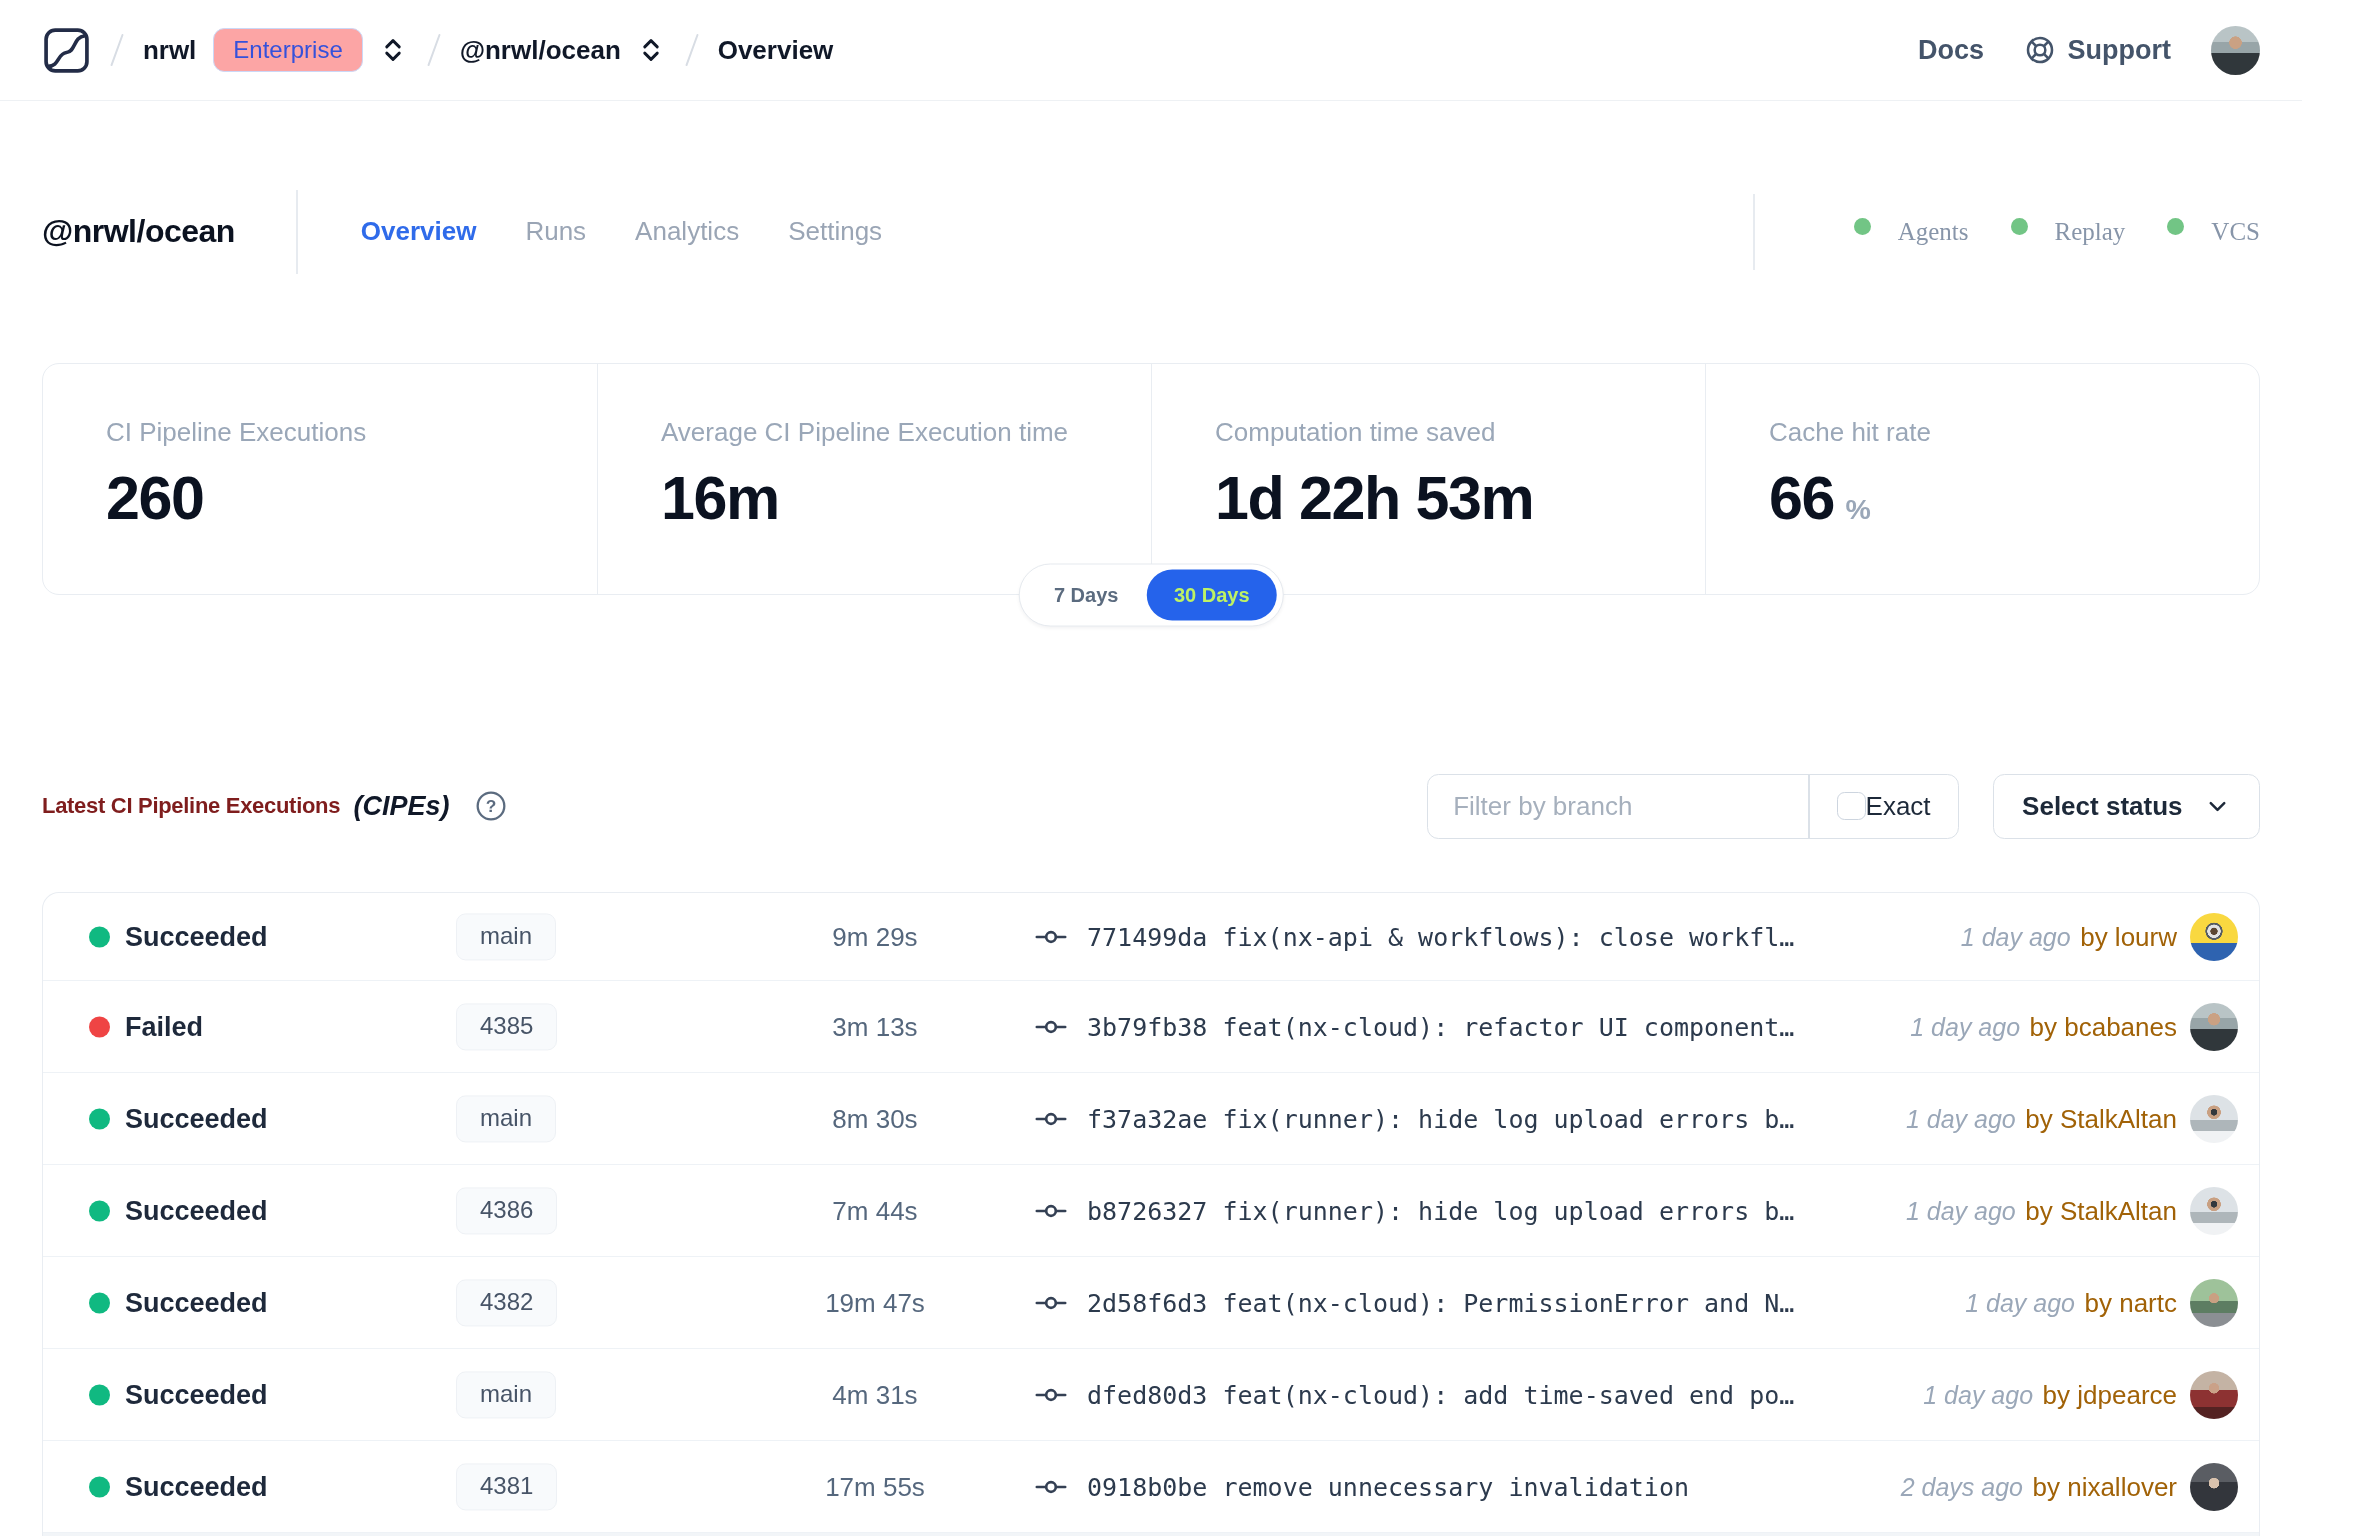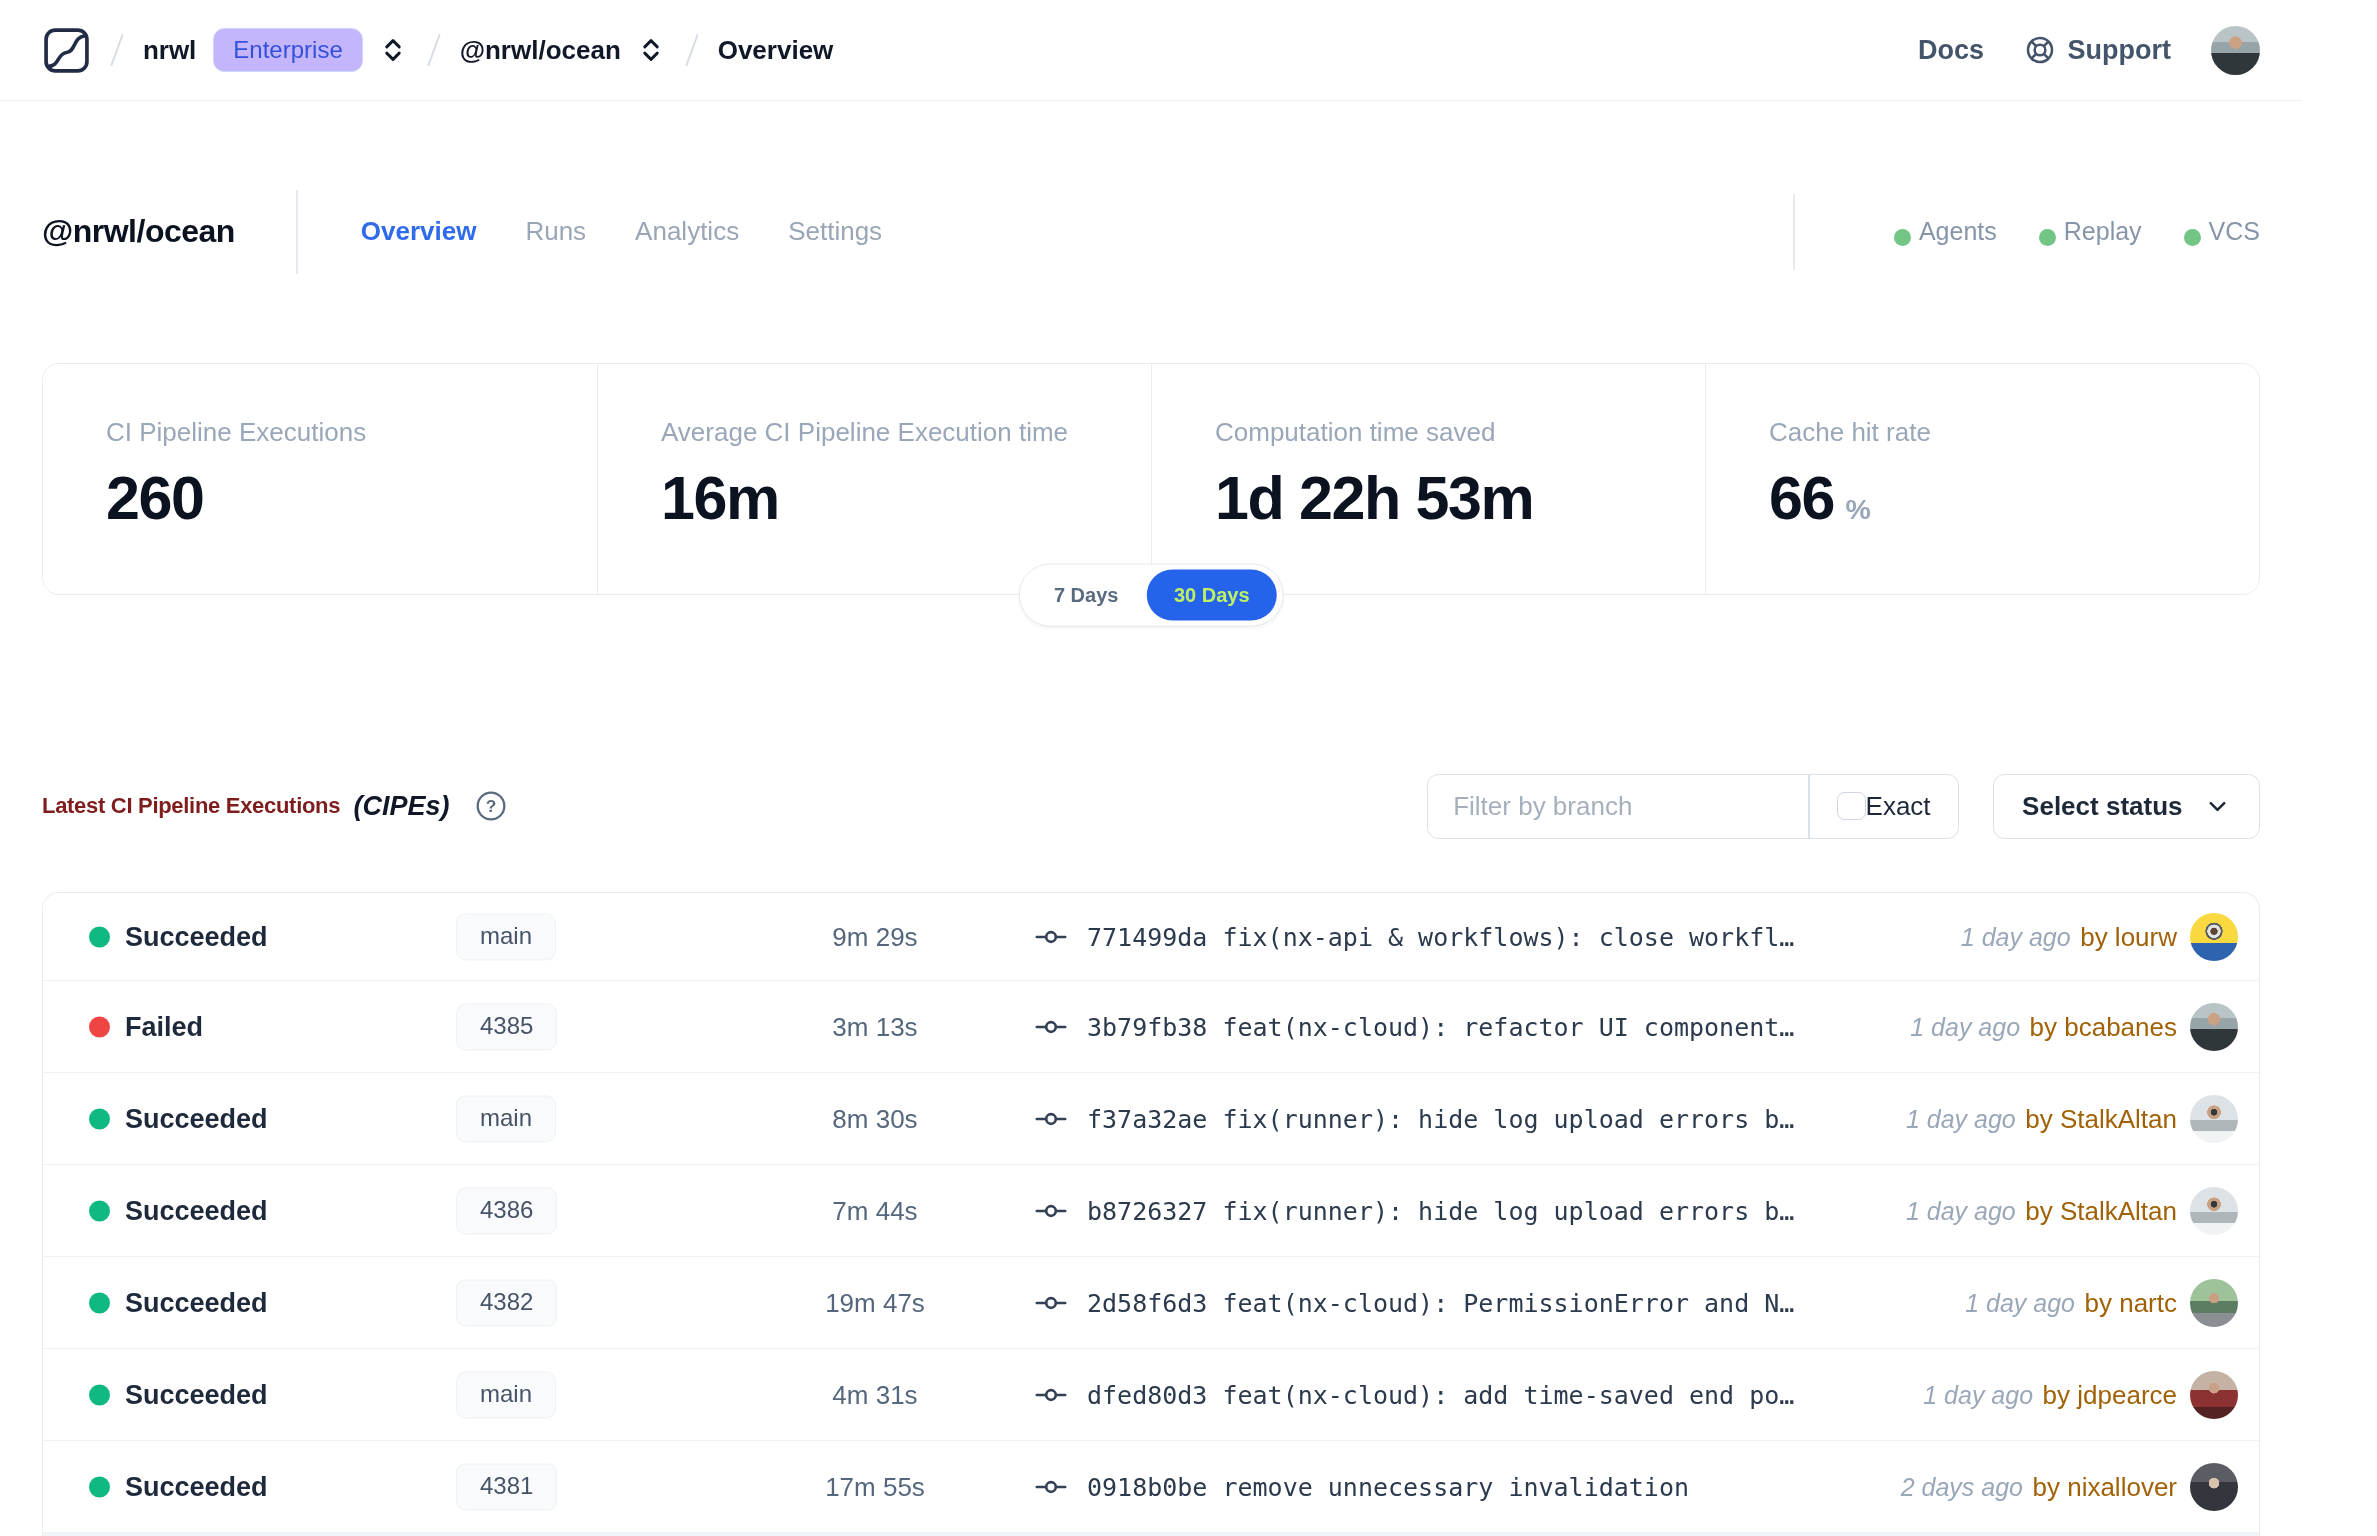--- a/index.html
+++ b/index.html
@@ -7,38 +7,38 @@
               font-family:"Liberation Sans", sans-serif; }
   .page { position:relative; width:2302px; height:1537px; background:#fff; }
 
   
   .topbar { position:absolute; top:0; left:0; right:0; height:101px;
             border-bottom:1.9px solid #eef1f4; display:flex; align-items:center; padding:0 42px; background:#fff; }
   .crumbs { display:flex; align-items:center; }
   .slash { width:1.9px; height:34px; background:#d8dde4; transform:rotate(20deg); border-radius:1.9px; margin:0 25px; }
   .logo-box { width:49px; height:49px; display:flex; align-items:center; justify-content:center; cursor:pointer; }
   .crumb { font-size:26px; font-weight:600; color:#101828; cursor:pointer; }
-  .plan-badge { margin-left:17px; font-size:24px; font-weight:500; color:#3451db; background:#c4b5fd;
+  .plan-badge { margin-left:17px; font-size:24px; font-weight:500; color:#3451db; background:#fca5a5;
                 border:1.9px solid #cbd8f7; border-radius:11.4px; padding:6.7px 19px; cursor:pointer; }
   .updown { margin-left:15px; display:flex; align-items:center; cursor:pointer; }
   .topbar-right { margin-left:auto; display:flex; align-items:center; gap:40px; }
   .toplink { font-size:27px; font-weight:600; color:#44546a; cursor:pointer; display:flex; align-items:center; gap:11.4px; }
   .avatar { border-radius:50%; cursor:pointer; }
   .avatar.top { width:49px; height:49px; }
 
   
   .ws-row { position:absolute; top:185px; left:42px; right:42px; height:93px; display:flex; align-items:center; }
   .ws-title { font-size:32px; font-weight:700; color:#0b1220; letter-spacing:-0.5px; }
   .vdiv { width:1.9px; height:84px; background:#e7ebf0; margin-left:61px; }
   .tabs { display:flex; align-items:center; gap:49px; margin-left:63px; }
   .tab { font-size:26px; font-weight:500; color:#9aa5b5; cursor:pointer; }
   .tab.active { color:#2f6bea; font-weight:600; }
   .ws-right { margin-left:auto; display:flex; align-items:center; }
   .vdiv2 { width:1.9px; height:76px; background:#e7ebf0; margin-right:57px; }
-  .feature { display:flex; align-items:flex-end; gap:8px; margin-left:42px; cursor:pointer; }
+  .feature { display:flex; align-items:flex-start; gap:27px; margin-left:42px; cursor:pointer;font-family:Liberation Serif, serif; }
   .feature-dot { width:17px; height:17px; border-radius:50%; background:#72c585; }
   .feature-label { font-size:25px; font-weight:500; color:#8795a9; }
 
   
   .stats { position:absolute; left:42px; right:42px; top:363px; height:232px;
            border:1.9px solid #e9edf2; border-radius:17px; display:grid;
            grid-template-columns:repeat(4,1fr); background:#fff; }
   .stat { padding:53px 19px 0 63px; border-left:1.9px solid #e9edf2; }
   .stat:first-child { border-left:none; }
   .stat-label { font-size:26px; font-weight:500; color:#9aa7b8; }

